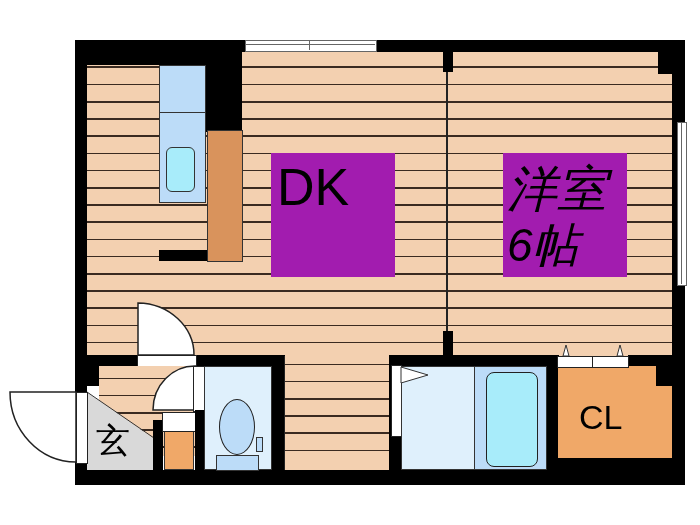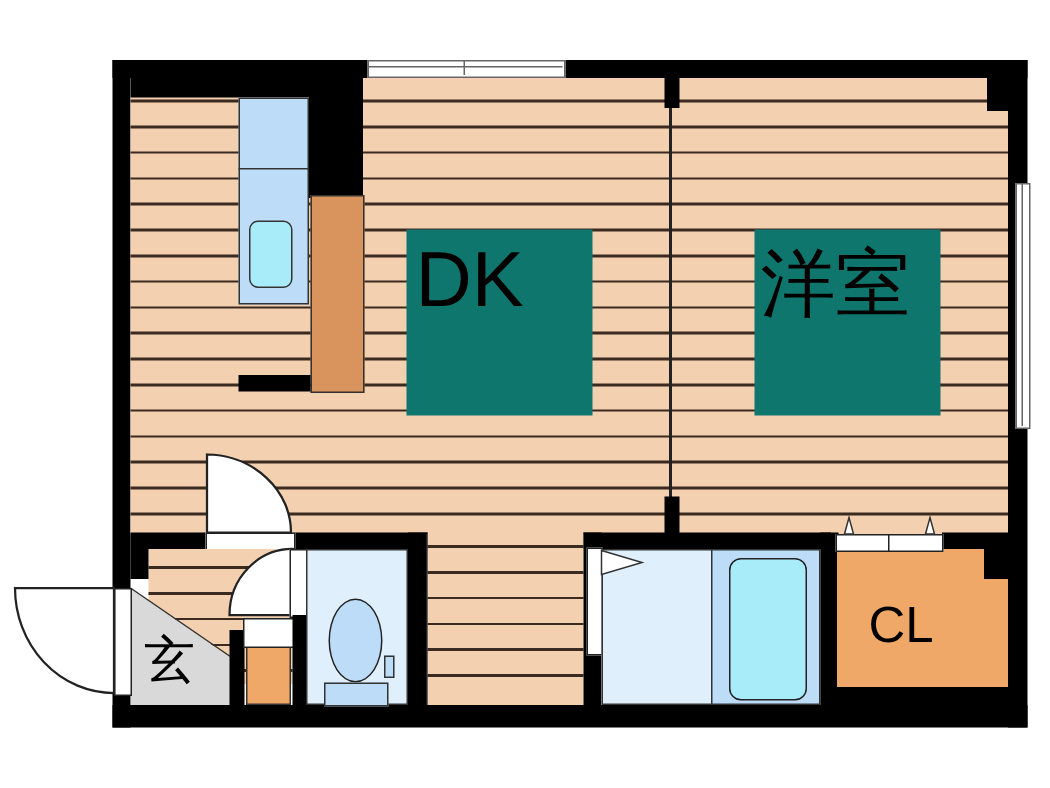--- a/index.html
+++ b/index.html
@@ -4,21 +4,21 @@
 <style>
   html, body { margin:0; padding:0; background:#ffffff; }
   body { width:700px; height:525px; position:relative; overflow:hidden; font-family:"Liberation Sans", sans-serif; }
   .abs { position:absolute; box-sizing:border-box; }
   .wall { position:absolute; background:#000; }
   .floor {
     position:absolute;
     background-color:#f3d0b0;
     background-image: repeating-linear-gradient(to bottom, transparent 0px, transparent 15.5px, #3a2a20 15.5px, #3a2a20 17.2px);
   }
-  .label-box { position:absolute; background:#0f766e; color:#000; }
+  .label-box { position:absolute; background:#a21caf; color:#000; }
   .big { font-size:48px; line-height:50px; letter-spacing:0px; }
   .window { position:absolute; background:#fff; border:1px solid #666; }
   .door { position:absolute; background:#fff; border:1.5px solid #222; }
   svg { position:absolute; overflow:visible; }
 </style>
 </head>
 <body>
 
 <div class="wall" style="left:75px;top:40px;width:610px;height:12px;"></div>
 <div class="wall" style="left:75px;top:40px;width:12px;height:445px;"></div>
@@ -52,22 +52,23 @@
 <div class="abs" style="left:166px;top:147px;width:29px;height:45px;background:#a8ecfa;border:1.5px solid #333;border-radius:6px;"></div>
 
 <div class="abs" style="left:207px;top:130px;width:36px;height:132px;background:#d9935c;border:1px solid #333;"></div>
 
 <div class="wall" style="left:159px;top:250px;width:48px;height:11px;"></div>
 
 <div class="label-box" style="left:271px;top:153px;width:124px;height:124px;">
   <div class="big" style="padding:6px 0 0 6px;font-size:52px;line-height:56px;">DK</div>
 </div>
 
-<div class="label-box" style="left:503px;top:153px;width:124px;height:124px;">
+<div class="label-box" style="left:503px;top:153px;width:124px;height:124px;font-style:italic;">
   <div class="big" style="padding:8px 0 0 4px;font-size:50px;line-height:56px;">洋室</div>
+  <div class="big" style="padding:0 0 0 4px;font-size:46px;line-height:56px;">6帖</div>
 </div>
 
 <div class="wall" style="left:87px;top:355px;width:50px;height:11px;"></div>
 <div class="wall" style="left:195px;top:355px;width:90px;height:11px;"></div>
 <div class="wall" style="left:389px;top:355px;width:165px;height:11px;"></div>
 <div class="wall" style="left:628px;top:355px;width:44px;height:11px;"></div>
 
 <div class="door" style="left:137px;top:355px;width:58px;height:10px;"></div>
 <svg style="left:137px;top:302px;" width="60" height="54">
   <path d="M1,53 L1,1 A57,52 0 0 1 57,53 Z" fill="#fff" stroke="#222" stroke-width="1.5"></path>

